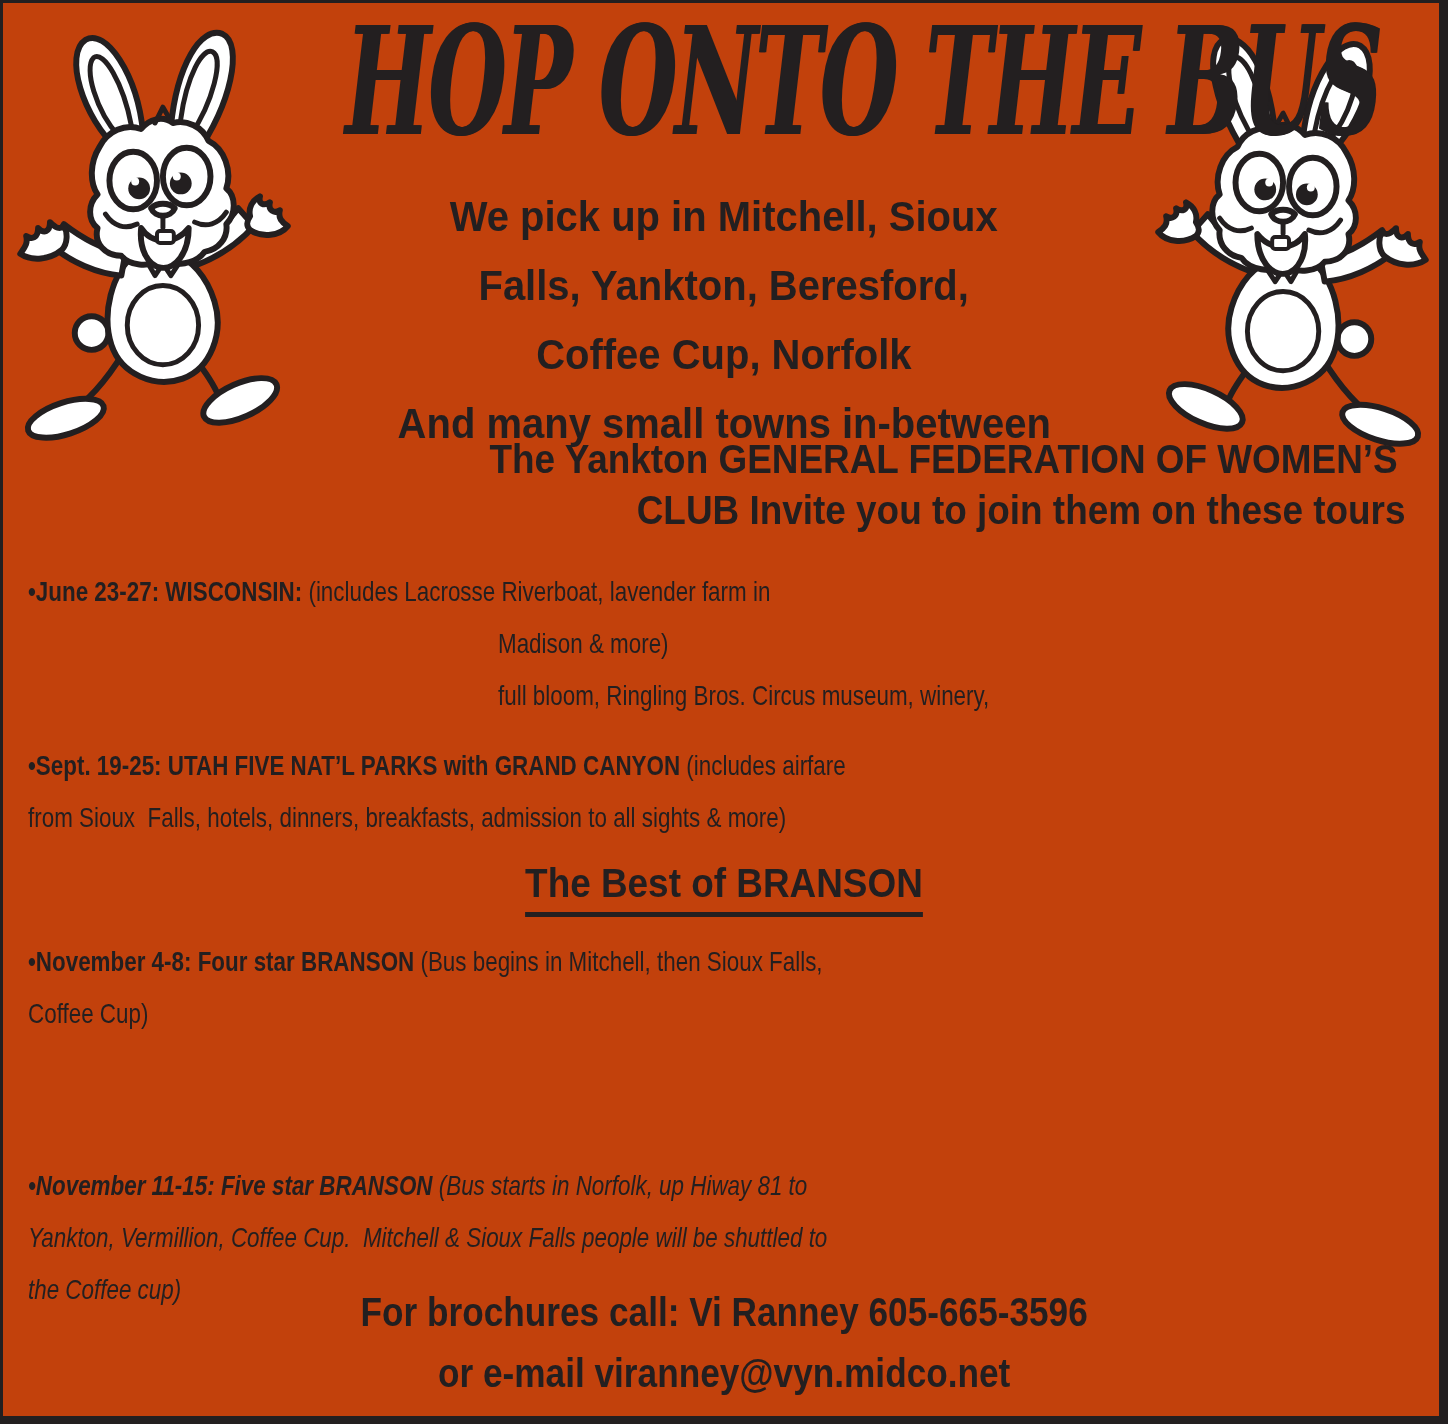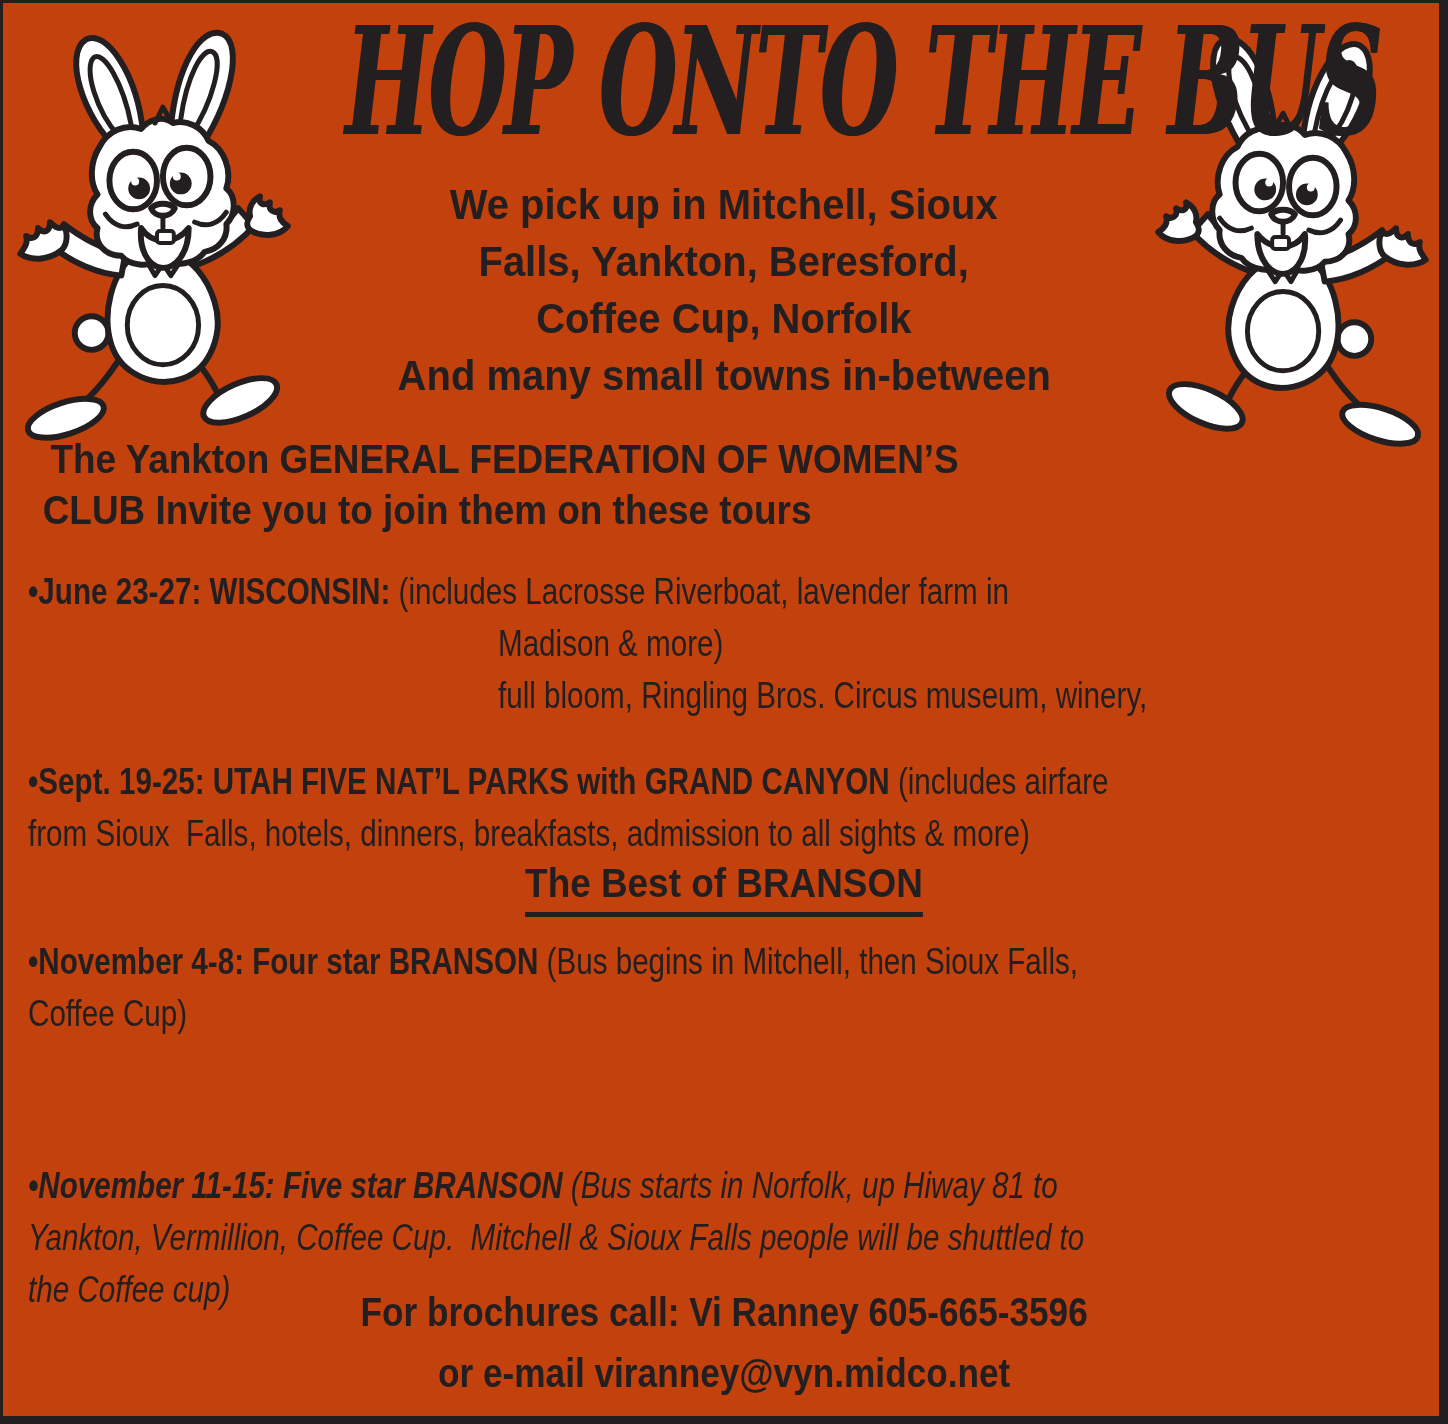--- a/index.html
+++ b/index.html
@@ -23,36 +23,36 @@
     font-family:"DejaVu Serif","Liberation Serif",serif;
     font-style:italic; font-weight:bold;
     font-size:150px; line-height:150px;
   }
   .title .cond { transform:scaleX(0.60); letter-spacing:-0.025em;
                  text-shadow:2px 0 0 #231f20; }
 
   
   .intro { position:absolute; top:176px; left:0; right:0; text-align:center;
            font-weight:bold; font-size:43px; line-height:57px; }
-  .intro p { margin:0;text-decoration:underline; }
+  .intro p { margin:12px;text-decoration:underline; }
   .intro .cond { transform:scaleX(0.93); }
 
   
-  .club { position:absolute; top:434px; left:0; right:0; text-align:left;
+  .club { position:absolute; top:434px; left:0; right:0; text-align:right;
           font-weight:bold; font-size:41px; line-height:51px; }
   .club p { margin:0; }
   .club .cond { transform:scaleX(0.90); }
 
   
   .tour { position:absolute; left:28px; right:18px;
-          font-size:37px; line-height:52px; }
+          font-size:28px; line-height:52px; }
   .tour p { margin:0; }
   .tour .cond { transform:scaleX(0.80); transform-origin:0 50%; }
   .tour .b { font-weight:bold; }
-  .t1 { top:566px; } .t2 { top:756px; } .t3 { top:936px; } .t4 { top:1160px;font-style:italic; }
+  .t1 { top:566px; } .t2 { top:740px; } .t3 { top:936px; } .t4 { top:1160px;font-style:italic; }
   .ind { padding-left:470px; }
 
   
   .branson { position:absolute; top:856px; left:0; right:0; text-align:center;
              font-weight:bold; font-size:41px; line-height:54px; }
   .branson .cond { transform:scaleX(0.90); border-bottom:5px solid #231f20;
                    padding-bottom:2px; }
 
   
   .footer { position:absolute; top:1282px; left:0; right:0; text-align:center;

